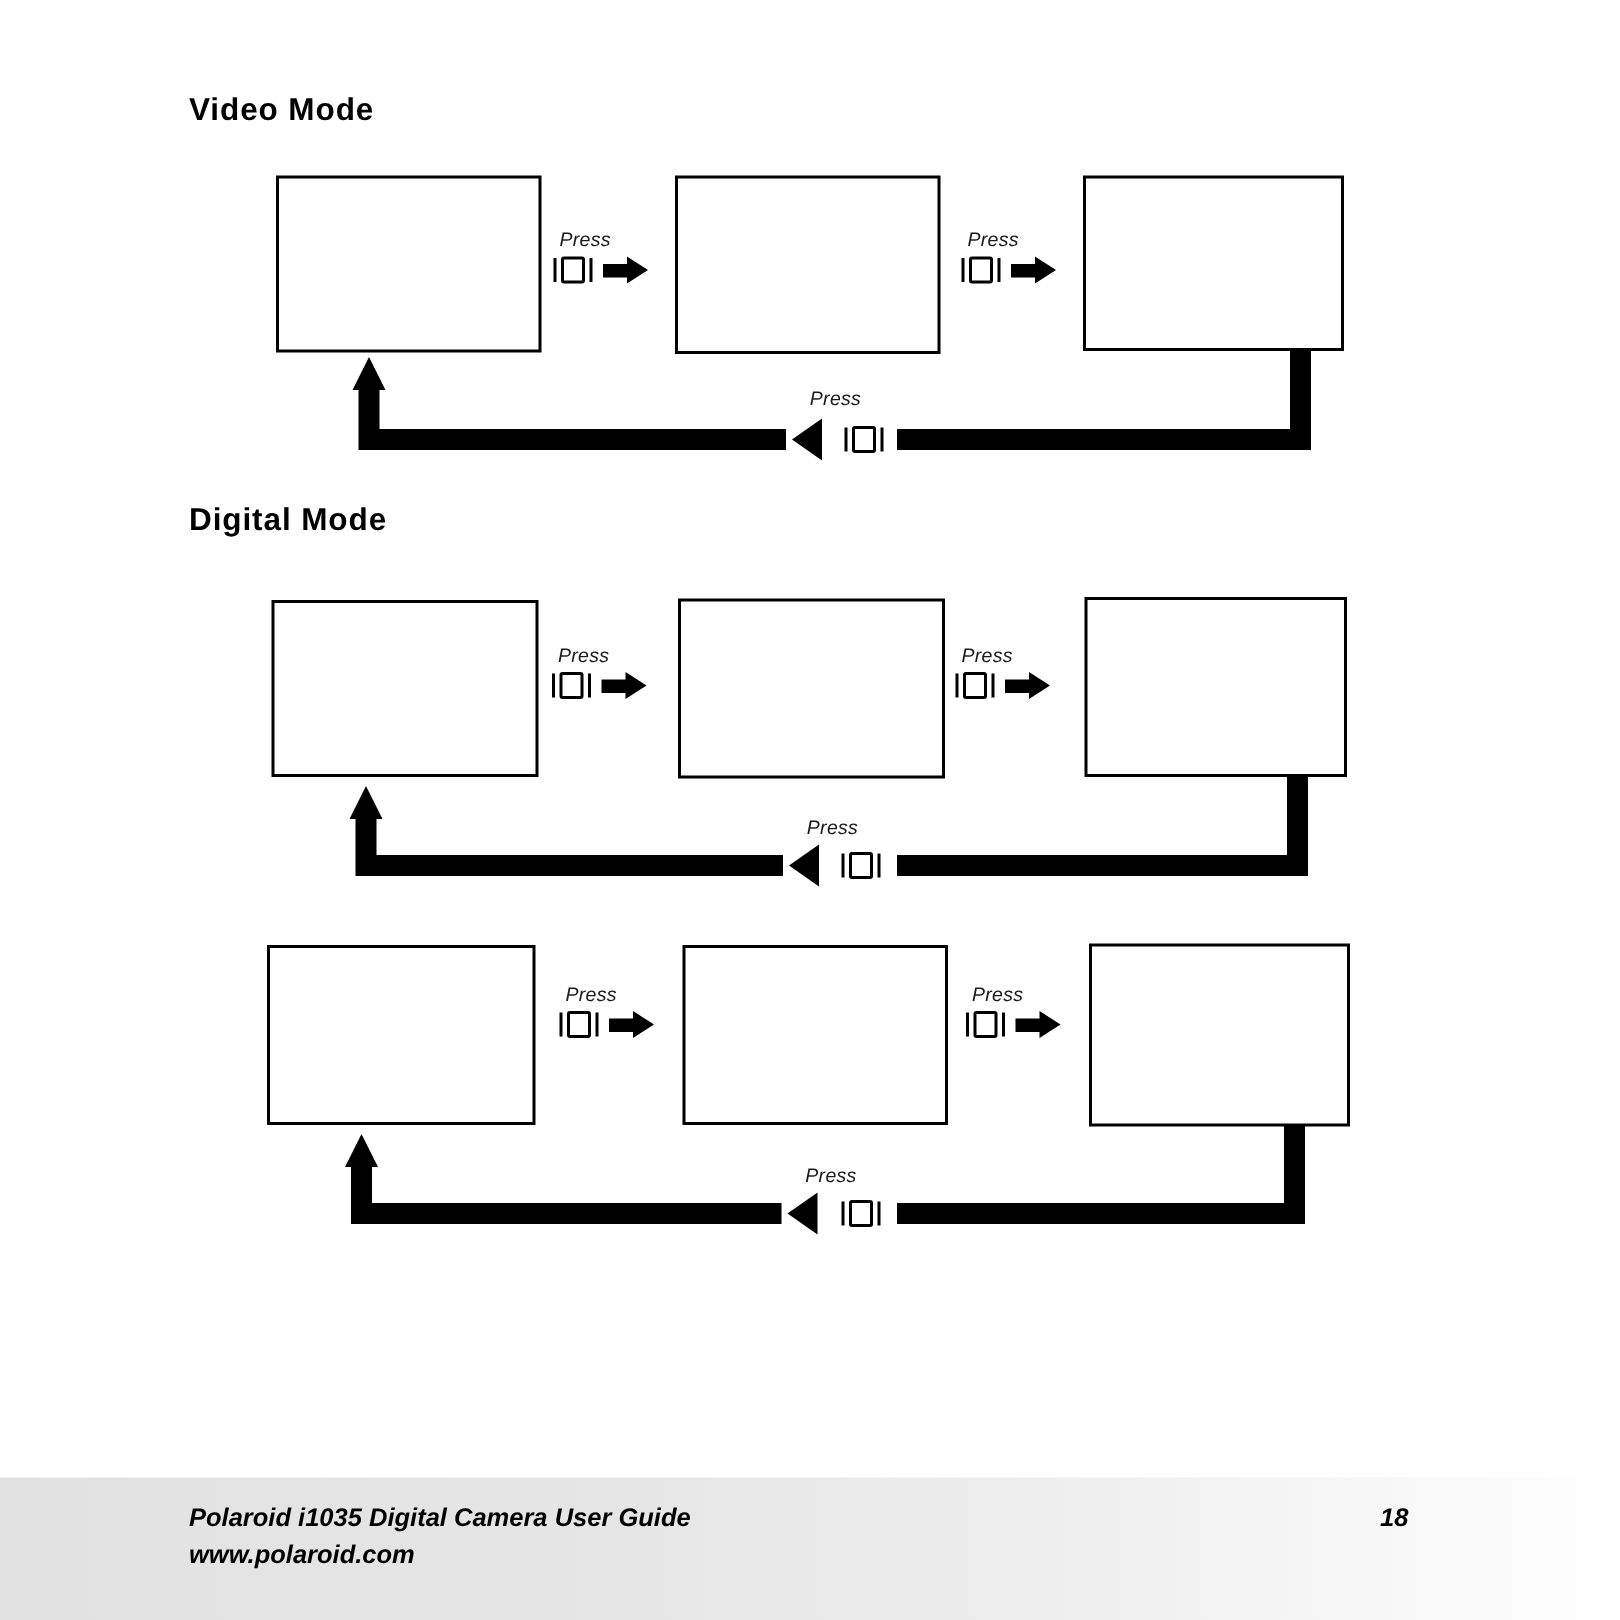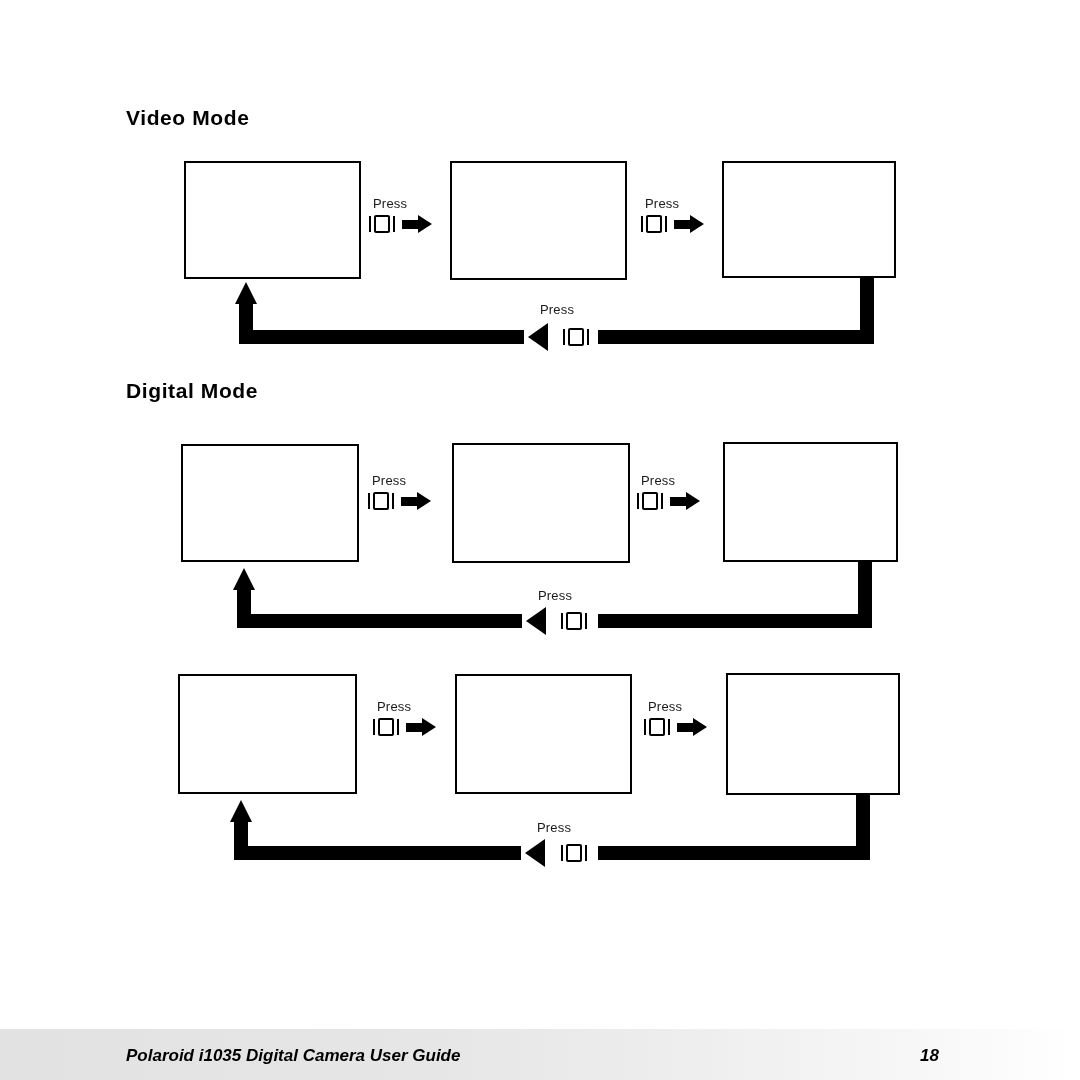--- a/index.html
+++ b/index.html
@@ -12,40 +12,40 @@
     height: 1080px;
     position: relative;
     overflow: hidden;
     font-family: "Liberation Sans", sans-serif;
     color: #000000;
   }
 
   .page {
     position: absolute;
     inset: 0;
-    margin-top: 44px;
   }
 
   
   .section-heading {
     position: absolute;
     left: 126px;
     font-family: "Liberation Sans", sans-serif;
     font-weight: bold;
     font-size: 21px;
     letter-spacing: 0.6px;
     color: #000000;
     white-space: nowrap;
   }
 
   
   .flow {
     position: absolute;
     left: 0;
     width: 908px;
+    font-style: italic;
   }
 
   
   .screen-box {
     position: absolute;
     background: #ffffff;
     border: 2px solid #000000;
     box-sizing: border-box;
   }
 
@@ -351,17 +351,18 @@
     <span class="btn-icon loop-icon" style="left:561px;top:800px;">
       <span class="bar left"></span>
         <span class="box"></span>
         <span class="bar right"></span>
     </span>
   </div>
 
   <div class="footer">
     <div class="footer-text">
       <div>Polaroid i1035 Digital Camera User Guide</div>
+      <div>www.polaroid.com</div>
     </div>
     <div class="footer-page">18</div>
   </div>
 
 </div>
 
 </body></html>

